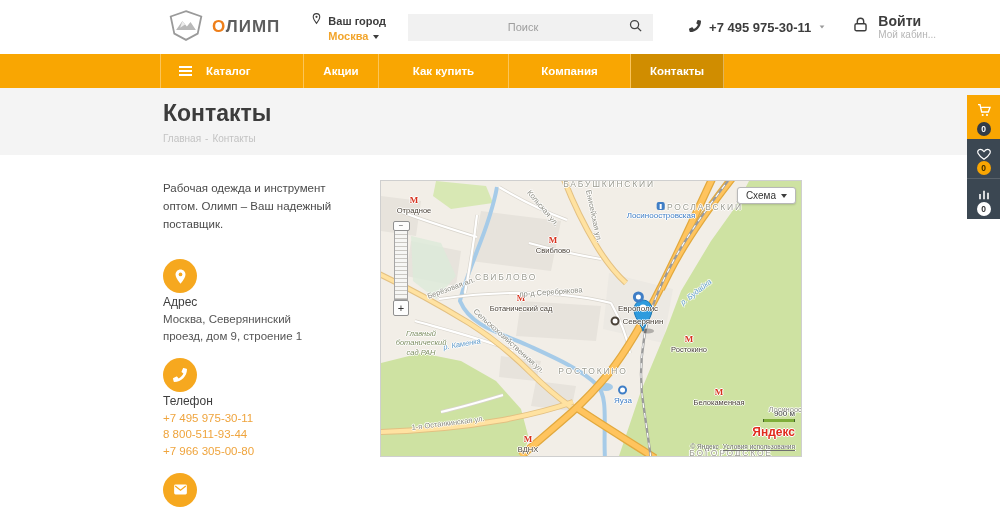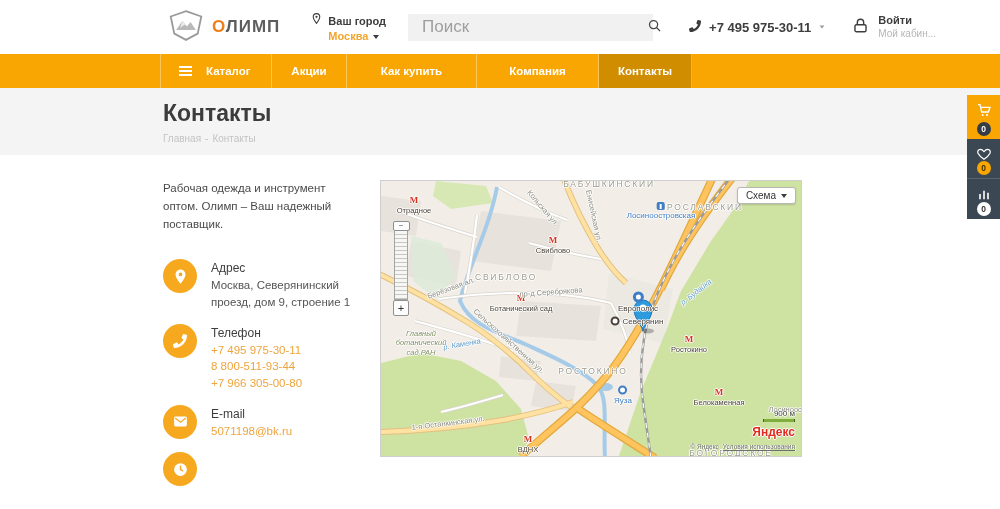--- a/index.html
+++ b/index.html
@@ -9,52 +9,52 @@
   .topbar{height:54px;display:flex;align-items:center;padding-left:150px;background:#fff;}
   .logo{display:flex;align-items:center;margin-left:18px;cursor:pointer;text-align:center;}
   .logo-text{font-size:17px;font-weight:bold;letter-spacing:1px;color:#5d5d5d;margin-left:8px;}
   .logo-text .first{color:#ee7f1a;}
   .city{display:flex;align-items:flex-start;margin-left:30px;}
   .city-col{margin-left:5px;line-height:1.25;}
   .city-label{font-size:11px;font-weight:bold;color:#3d3d3d;}
   .city-value{font-size:11px;font-weight:bold;color:#f2a52c;display:flex;align-items:center;gap:5px;cursor:pointer;}
   .tri{width:0;height:0;border-left:3.5px solid transparent;border-right:3.5px solid transparent;border-top:4px solid #3d3d3d;display:inline-block;}
   .search{margin-left:22px;width:225px;height:27px;background:#f1f1f1;display:flex;align-items:center;padding:0 8px 0 12px;}
-  .search input{flex:1;border:none;background:transparent;outline:none;font-size:17px;color:#555;
-    font-family:"Liberation Sans",sans-serif;}
+  .search input{flex:1;border:none;background:transparent;outline:none;font-size:11px;color:#555;
+    font-family:"Liberation Sans",sans-serif;text-align:center;}
   .search input::placeholder{color:#9e9e9e;}
   .search-btn{background:none;border:none;padding:2px;cursor:pointer;display:flex;}
   .phone{display:flex;align-items:center;margin-left:36px;gap:8px;}
   .phone-num{font-size:13px;font-weight:bold;color:#3d3d3d;text-decoration:none;}
   .phone .tri{border-top-color:#999;transform:scale(.8);}
   .login{display:flex;align-items:center;margin-left:26px;gap:8px;cursor:pointer;}
-  .login-title{font-size:11px;font-weight:bold;color:#3d3d3d;line-height:1.2;}
+  .login-title{font-size:14px;font-weight:bold;color:#3d3d3d;line-height:1.2;}
   .login-sub{font-size:10px;color:#b5b5b5;line-height:1.2;}
   
   .nav{height:34px;background:var(--brand,#f9a602);display:flex;padding-left:160px;}
   .nav-item{height:34px;display:flex;align-items:center;justify-content:center;color:#fff;
     font-size:11.5px;font-weight:bold;cursor:pointer;border-right:1px solid rgba(255,255,255,.35);box-sizing:border-box;}
-  .nav-item:nth-child(1){width:112px;justify-content:flex-start;padding-left:18px;border-left:1px solid rgba(255,255,255,.35);align-items:center;}
+  .nav-item:nth-child(1){width:144px;justify-content:flex-start;padding-left:18px;border-left:1px solid rgba(255,255,255,.35);align-items:center;}
   .nav-item:nth-child(2){width:75px}.nav-item:nth-child(3){width:130px}
   .nav-item:nth-child(4){width:122px}.nav-item:nth-child(5){width:93px}.nav-item:nth-child(6){width:95px}
   .nav-item.active{background:var(--brand_dark,#d08d00);}
   .burger{display:inline-flex;flex-direction:column;gap:2px;margin-right:14px;}
   .burger span{display:block;width:13px;height:2px;background:#fff;}
   
   .band{background:#f4f4f4;padding:10px 0 11px 163px;}
   .page-title{font-size:23px;font-weight:bold;color:#3c3c3c;margin:2px 0 6px 0;}
   .crumbs{font-size:10px;color:#c3c3c3;}
   .crumbs .crumb-link{cursor:pointer;}
   .crumbs .sep{margin:0 4px;}
   
   .main{display:flex;padding:25px 0 0 163px;}
   .left-col{width:217px;padding-right:0;}
   .intro{font-size:11.5px;line-height:1.55;color:#4a4a4a;width:200px;margin:0;}
   .contact-list{margin-top:26px;}
-  .c-item{display:flex;margin-bottom:13px;}
+  .c-item{display:flex;margin-bottom:13px;flex-direction:column;}
   .c-ico{width:34px;height:34px;border-radius:50%;background:var(--icon_orange,#f6a81f);
     display:flex;align-items:center;justify-content:center;flex:none;margin-right:14px;}
   .c-label{font-size:12px;color:#3e3e3e;margin:2px 0 2px 0;}
   .c-line{font-size:11.5px;line-height:1.45;color:#555;display:block;width:160px;}
   a.c-line{color:var(--link_orange,#efa43d);text-decoration:none;width:auto;}
   
   .map{position:relative;width:420px;height:275px;margin-left:0;border:1px solid #cfcfcf;
     overflow:hidden;background:#f2eee7;flex:none;}
   .map-labels{position:absolute;left:0;top:0;width:100%;height:100%;}
   .lbl{position:absolute;transform:translate(-50%,-50%);white-space:nowrap;

